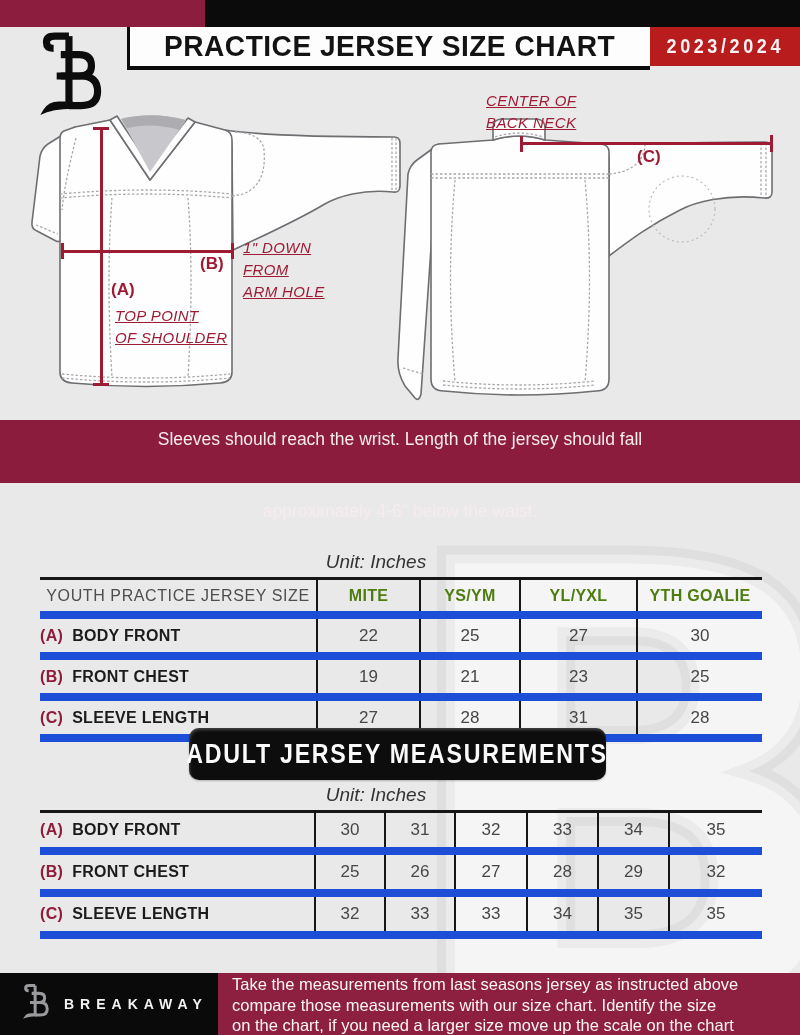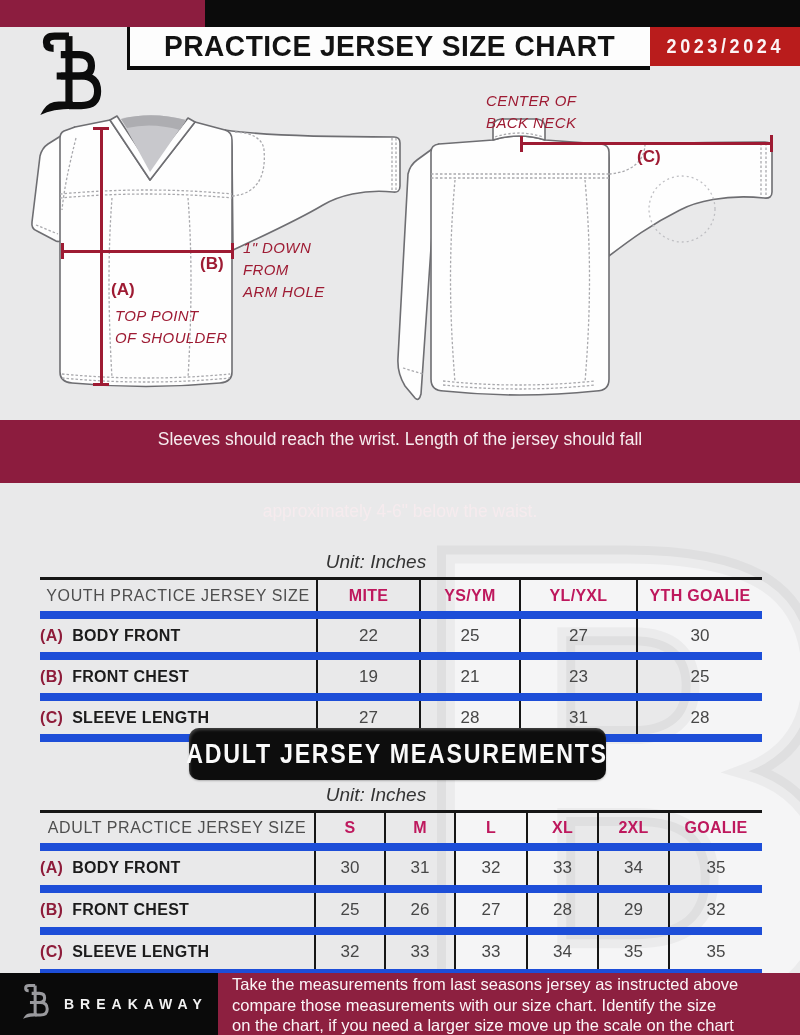--- a/index.html
+++ b/index.html
@@ -16,39 +16,39 @@
             display:flex;align-items:center;justify-content:center;z-index:2;}
   .year-text{color:#FBF3F5;font-size:20px;font-weight:700;letter-spacing:4px;transform:scaleX(.9);white-space:nowrap;}
   .logo-top{position:absolute;left:38px;top:30px;width:66px;height:90px;}
   
   .jersey{position:absolute;}
   .front-svg{left:28px;top:110px;}
   .back-svg{left:395px;top:98px;}
   .mline{position:absolute;background:#9E1B33;z-index:2;}
   .mlabel{position:absolute;color:#9E1B33;z-index:2;}
   .tag{font-weight:800;font-size:17px;}
-  .ital{font-style:italic;font-size:15px;line-height:22px;font-weight:500;letter-spacing:.4px;}
+  .ital{font-style:italic;font-size:15px;line-height:22px;font-weight:500;letter-spacing:.4px;text-decoration:underline;}
   
   .banner{position:absolute;left:0;top:420px;width:800px;height:63px;background:#8C1C3E;z-index:2;
           display:flex;flex-direction:column;align-items:center;justify-content:center;gap:3px;}
   .banner div{color:#F6EBEE;font-size:17.5px;line-height:22px;margin-top:47px;}
   
   .headbox{position:absolute;left:189px;width:417px;height:52px;background:#0D0D0D;border-radius:10px;
            display:flex;align-items:center;justify-content:center;z-index:1;
            box-shadow:inset 1px 2px 3px rgba(255,255,255,.22), 0 1px 2px rgba(0,0,0,.25);}
   .headbox span{color:#FAFAFA;font-size:27px;font-weight:800;letter-spacing:2px;transform:scaleX(.86);white-space:nowrap;}
   .unit{position:absolute;left:0;width:752px;text-align:center;font-style:italic;font-size:19px;color:#333;
         font-weight:500;z-index:1;}
   
   .tblwrap{position:absolute;left:40px;width:722px;z-index:1;}
   table{border-collapse:collapse;width:722px;table-layout:fixed;}
   .tbl{border-top:3px solid #161616;}
   .tbl th,.tbl td{border-bottom:8px solid #1d4ed8;padding:0;}
   .tbl .v{border-left:2.5px solid #161616;}
-  .szh{font-size:16px;font-weight:700;color:#be185d;text-align:center;letter-spacing:.3px;}
+  .szh{font-size:16px;font-weight:700;color:#4d7c0f;text-align:center;letter-spacing:.3px;}
   .lblh{font-size:16px;font-weight:400;color:#4E4E4E;text-align:center;letter-spacing:.6px;}
   .rowlbl{text-align:left;padding-left:30px;font-size:16px;font-weight:700;color:#1B1B1B;letter-spacing:.3px;}
   .rowlbl .rtag{color:#8E1C3A;font-weight:800;margin-right:9px;}
   .val{text-align:center;font-size:17px;color:#474747;font-weight:400;}
   .y-tbl th{height:31px;} .y-tbl td{height:33px;}
   .a-tbl th{height:30px;} .a-tbl td{height:34px;}
   
   .watermark{position:absolute;right:-75px;top:480px;font-size:640px;line-height:1;font-weight:700;
              color:rgba(255,255,255,0.55);-webkit-text-stroke:18px rgba(0,0,0,0.04);z-index:0;
              font-family:"DejaVu Sans",sans-serif;}
@@ -230,29 +230,20 @@
       <colgroup>
           <col style="width:275px">
           <col style="width:70px">
           <col style="width:70px">
           <col style="width:72px">
           <col style="width:71px">
           <col style="width:71px">
           <col style="width:93px">
         </colgroup>
       <tbody>
-          <tr>
-        <th class="lblh">ADULT PRACTICE JERSEY SIZE</th>
-        <th class="szh v">S</th>
-        <th class="szh v">M</th>
-        <th class="szh v">L</th>
-        <th class="szh v">XL</th>
-        <th class="szh v">2XL</th>
-        <th class="szh v">GOALIE</th>
-      </tr>
       <tr>
         <td class="rowlbl"><span class="rtag">(A)</span><span>BODY FRONT</span></td>
         <td class="val v">30</td>
         <td class="val v">31</td>
         <td class="val v">32</td>
         <td class="val v">33</td>
         <td class="val v">34</td>
         <td class="val v">35</td>
       </tr>
       <tr>

